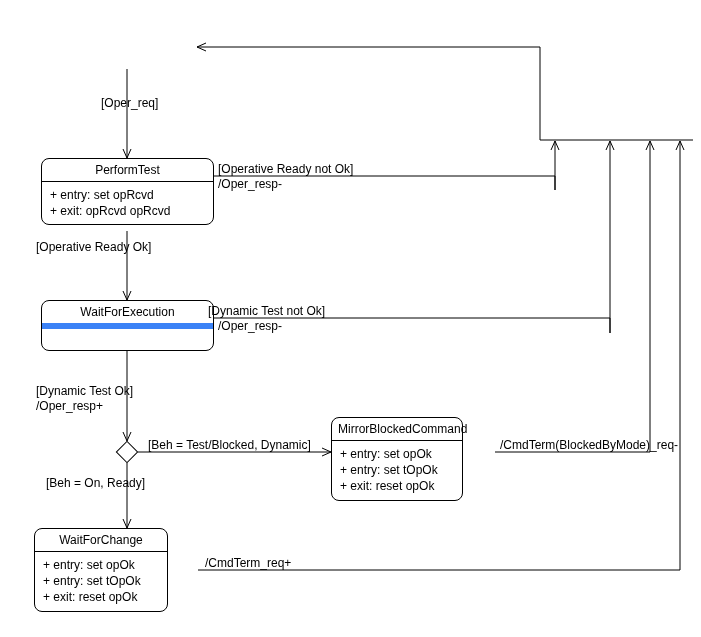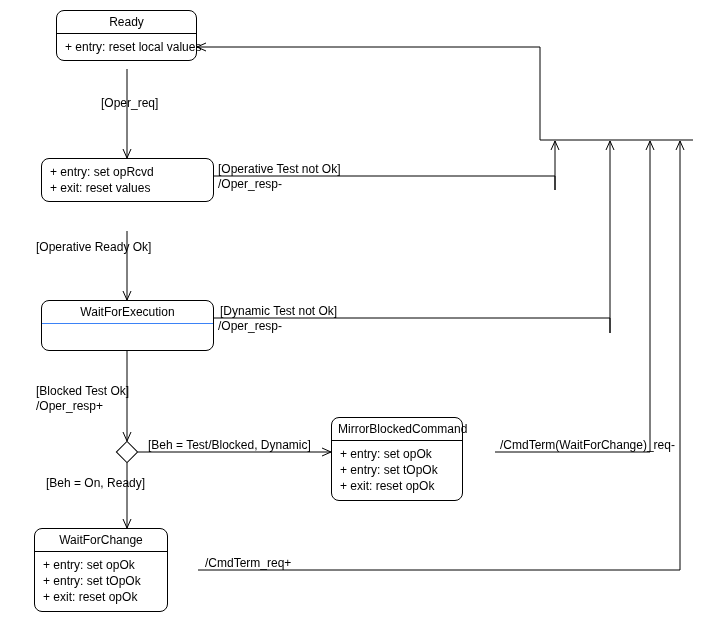--- a/index.html
+++ b/index.html
@@ -49,36 +49,31 @@
 
   <line x1="138" y1="452" x2="331" y2="452" class="arrow"></line>
 
   <line x1="127" y1="463" x2="127" y2="528" class="arrow"></line>
 
   <line x1="495" y1="452" x2="650" y2="452"></line>
 
   <line x1="198" y1="570" x2="680" y2="570"></line>
 </svg>
 
-<div class="state" style="left:56px;top:10px;width:141px">
-  <div class="title">Ready</div>
-  <div class="body">
-    <div>+ entry: reset local values</div>
-  </div>
-</div>
 
 <div class="state" style="left:41px;top:158px;width:173px">
+  <div class="title">PerformTest</div>
   <div class="body">
     <div>+ entry: set opRcvd</div>
-    <div>+ exit: reset values</div>
+    <div>+ exit: opRcvd opRcvd</div>
   </div>
 </div>
 
 <div class="state" style="left:41px;top:300px;width:173px;height:51px">
-  <div class="title" style="border-bottom:1px solid #3b82f6">WaitForExecution</div>
+  <div class="title" style="border-bottom:6px solid #3b82f6">WaitForExecution</div>
   <div class="body" style="height:20px"></div>
 </div>
 
 <div class="diamond" style="left:119px;top:444px"></div>
 
 <div class="state" style="left:331px;top:417px;width:132px">
   <div class="title">MirrorBlockedCommand</div>
   <div class="body">
     <div>+ entry: set opOk</div>
     <div>+ entry: set tOpOk</div>
@@ -90,30 +85,30 @@
   <div class="title">WaitForChange</div>
   <div class="body">
     <div>+ entry: set opOk</div>
     <div>+ entry: set tOpOk</div>
     <div>+ exit: reset opOk</div>
   </div>
 </div>
 
 <div class="lbl" style="left:101px;top:96px">[Oper_req]</div>
 
-<div class="lbl" style="left:218px;top:162px">[Operative Test not Ok]</div>
+<div class="lbl" style="left:218px;top:162px">[Operative Ready not Ok]</div>
 <div class="lbl" style="left:218px;top:177px">/Oper_resp-</div>
 
 <div class="lbl" style="left:36px;top:240px">[Operative Ready Ok]</div>
 
-<div class="lbl" style="left:220px;top:304px">[Dynamic Test not Ok]</div>
+<div class="lbl" style="left:208px;top:304px">[Dynamic Test not Ok]</div>
 <div class="lbl" style="left:218px;top:319px">/Oper_resp-</div>
 
-<div class="lbl" style="left:36px;top:384px">[Blocked Test Ok]</div>
+<div class="lbl" style="left:36px;top:384px">[Dynamic Test Ok]</div>
 <div class="lbl" style="left:36px;top:399px">/Oper_resp+</div>
 
 <div class="lbl" style="left:148px;top:438px">[Beh = Test/Blocked, Dynamic]</div>
 <div class="lbl" style="left:46px;top:476px">[Beh = On, Ready]</div>
 
-<div class="lbl" style="left:500px;top:438px">/CmdTerm(WaitForChange)_req-</div>
+<div class="lbl" style="left:500px;top:438px">/CmdTerm(BlockedByMode)_req-</div>
 <div class="lbl" style="left:205px;top:556px">/CmdTerm_req+</div>
 
 </div>
 
 </body></html>

